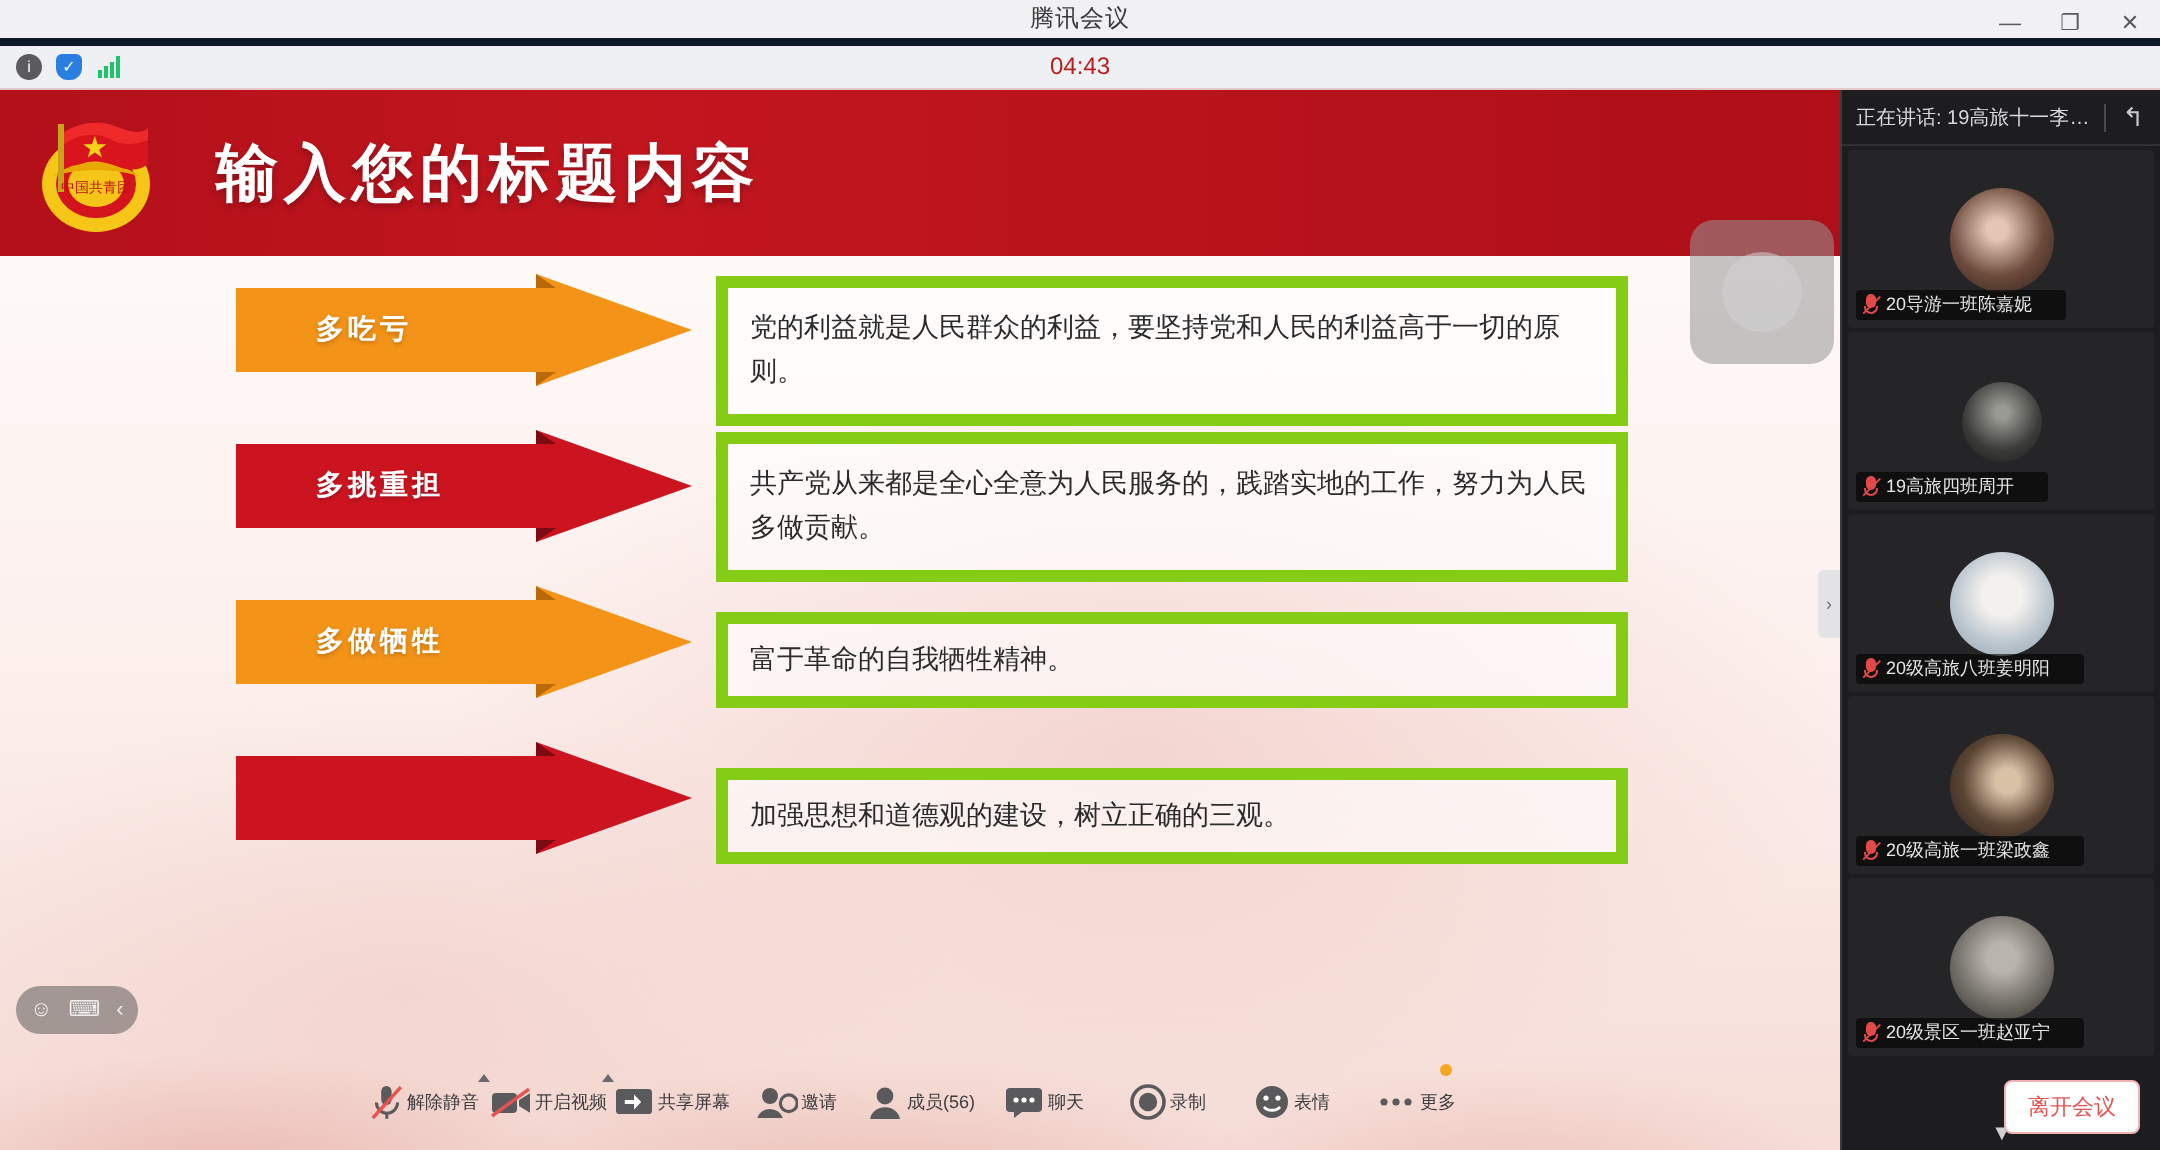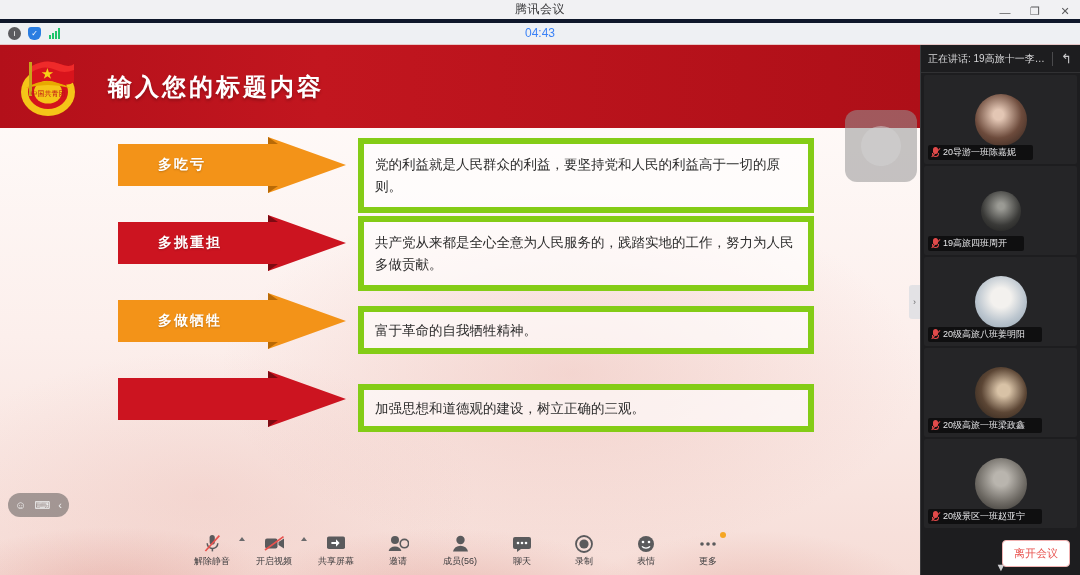--- a/index.html
+++ b/index.html
@@ -47,21 +47,21 @@
   .sicon.signal { background: transparent; }
   .bars { display: flex; align-items: flex-end; gap: 1px; height: 11px; }
   .bars i { display: block; width: 2px; background: #1ec46b; }
   .bars i:nth-child(1){ height: 4px; }
   .bars i:nth-child(2){ height: 6px; }
   .bars i:nth-child(3){ height: 8px; }
   .bars i:nth-child(4){ height: 11px; }
 
   .timer {
     position: absolute; left: 0; top: 26px; width: 1080px;
-    text-align: center; font-size: 12px; color: #3b82f6;
+    text-align: center; font-size: 12px; color: #b91c1c;
     z-index: 45;
   }
 
   
   .stage {
     position: absolute; left: 0; top: 45px; width: 920px; height: 530px;
     background: #fdf4f3;
     overflow: hidden;
   }
   .stage-bg {
@@ -83,21 +83,21 @@
     position: absolute; left: 0; top: 0; width: 920px; height: 83px;
     background: linear-gradient(90deg, #b3101a 0%, #c2161f 35%, #ae0f18 100%);
     display: flex; align-items: center;
   }
   .emblem {
     position: absolute; left: 12px; top: 3px;
     width: 72px; height: 72px;
   }
   .slide-title {
     margin-left: 108px;
-    font-size: 24px; font-weight: bold; color: #ffffff;
+    font-size: 31px; font-weight: bold; color: #ffffff;
     letter-spacing: 3px;
     text-shadow: 0 2px 3px rgba(0,0,0,.25);
     font-family: Liberation Sans, sans-serif;
   }
 
   
   .rows { position: absolute; left: 0; top: 92px; width: 920px; }
   .row { position: relative; height: 78px; }
   .arrow-wrap { position: absolute; left: 118px; top: 0; width: 228px; height: 56px; }
   .arrow-svg { display: block; }
@@ -212,21 +212,21 @@
   }
 
   
   .toolbar {
     position: absolute; left: 0; bottom: 0; width: 920px; height: 48px;
     display: flex; align-items: center; justify-content: center;
     gap: 10px;
   }
   .tb-item {
     width: 52px; height: 44px;
-    display: flex; flex-direction: column; align-items: center; justify-content: center;
+    display: flex; flex-direction: row; align-items: center; justify-content: center;
     gap: 2px; cursor: pointer; position: relative;
   }
   .tb-ic { height: 19px; display: flex; align-items: center; justify-content: center; }
   .tb-lb { font-size: 9px; color: #3d3d3f; white-space: nowrap; }
   .tb-caret {
     position: absolute; right: -7px; top: 8px;
     width: 0; height: 0;
     border-left: 3.5px solid transparent; border-right: 3.5px solid transparent;
     border-bottom: 4px solid #6a6a6c; cursor: pointer;
   }

